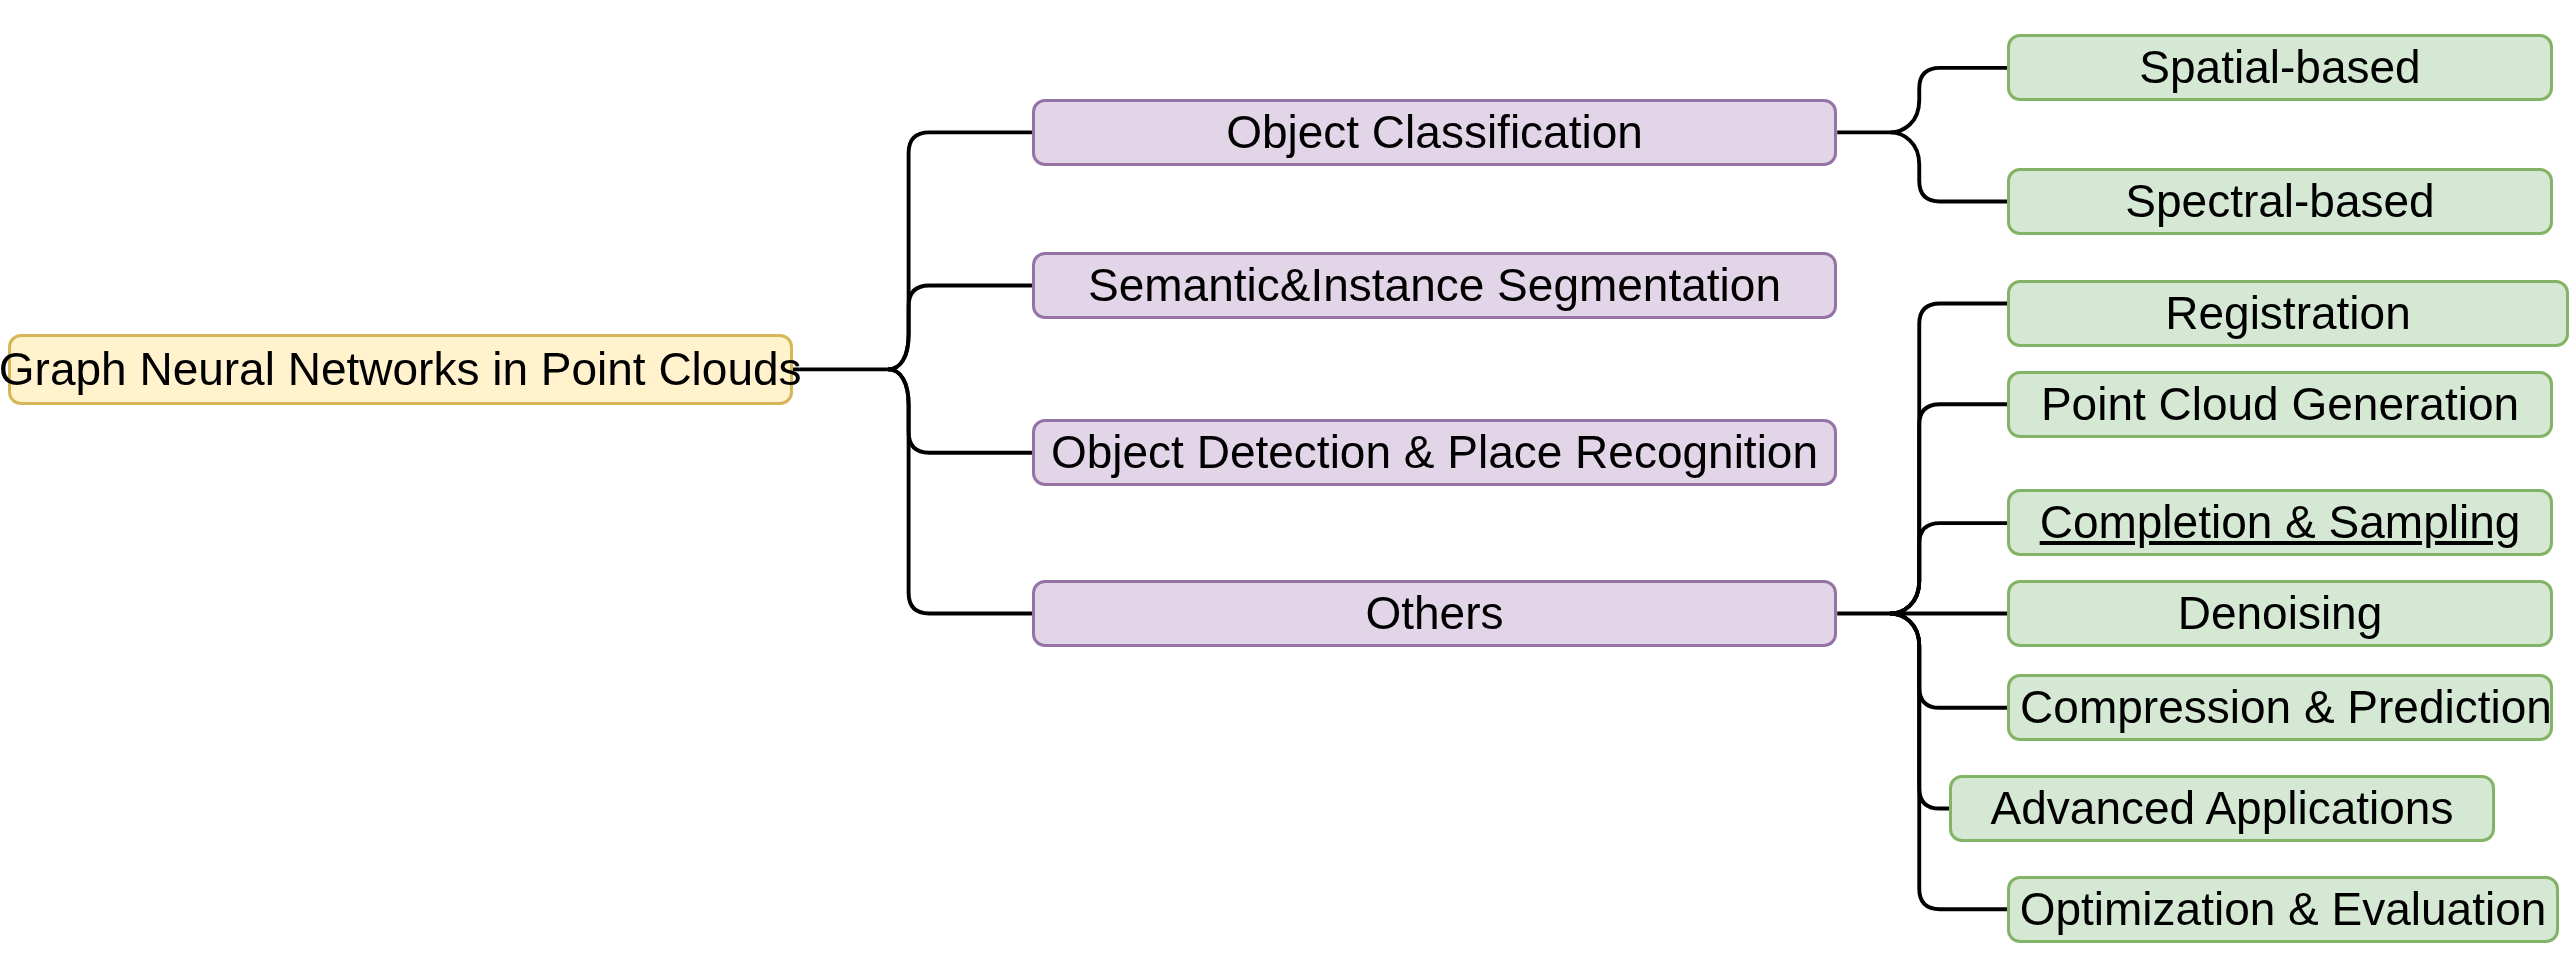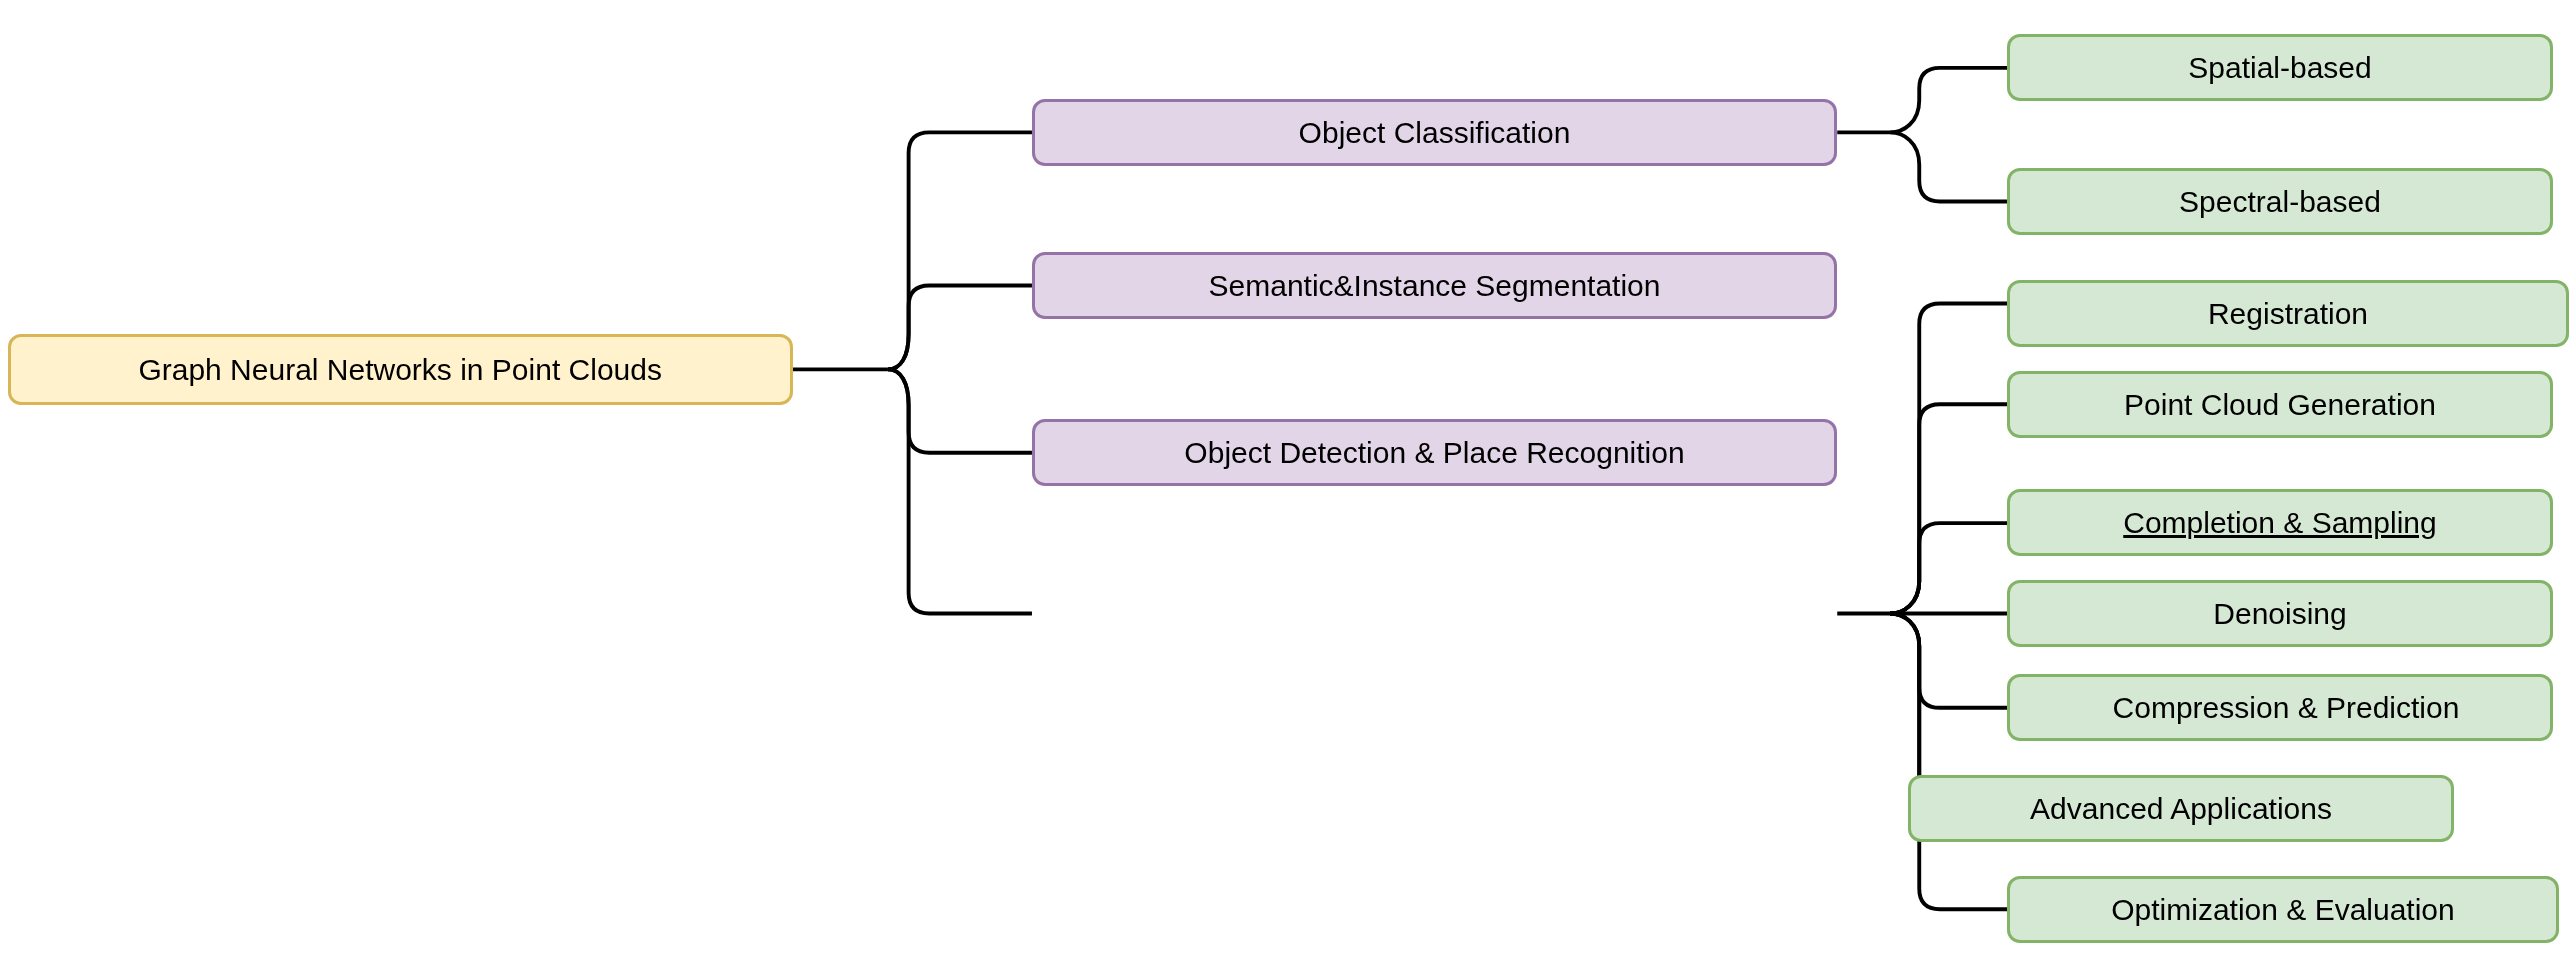--- a/index.html
+++ b/index.html
@@ -23,21 +23,21 @@
     stroke-linejoin: round;
   }
   .node {
     position: absolute;
     box-sizing: border-box;
     display: flex;
     align-items: center;
     justify-content: center;
     border-radius: 13px;
     border: 3.2px solid #888;
-    font-size: 30px;
+    font-size: 46px;
     line-height: 1.1;
     color: #000000;
     white-space: nowrap;
     text-align: center;
   }
   .node-root {
     background: var(--root-fill, #FFF2CC);
     border-color: var(--root-border, #D6B656);
   }
   .node-branch {
@@ -82,20 +82,23 @@
 
   <div class="node node-branch" style="left:1032px; top:99px; width:805px; height:67px;">
     <span>Object Classification</span>
   </div>
   <div class="node node-branch" style="left:1032px; top:252px; width:805px; height:67px;">
     <span>Semantic&amp;Instance Segmentation</span>
   </div>
   <div class="node node-branch" style="left:1032px; top:419px; width:805px; height:67px;">
     <span>Object Detection &amp; Place Recognition</span>
   </div>
+  <div class="node node-branch" style="left:1032px; top:580px; width:805px; height:67px;">
+    <span>Others</span>
+  </div>
 
   <div class="node node-leaf" style="left:2007px; top:34px; width:546px; height:67px;">
     <span>Spatial-based</span>
   </div>
   <div class="node node-leaf" style="left:2007px; top:168px; width:546px; height:67px;">
     <span>Spectral-based</span>
   </div>
 
   <div class="node node-leaf" style="left:2007px; top:280px; width:562px; height:67px;">
     <span>Registration</span>
@@ -105,21 +108,21 @@
   </div>
   <div class="node node-leaf" style="left:2007px; top:489px; width:546px; height:67px;text-decoration:underline;">
     <span>Completion &amp; Sampling</span>
   </div>
   <div class="node node-leaf" style="left:2007px; top:580px; width:546px; height:67px;">
     <span>Denoising</span>
   </div>
   <div class="node node-leaf" style="left:2007px; top:674px; width:546px; height:67px;padding-left:12px;">
     <span>Compression &amp; Prediction</span>
   </div>
-  <div class="node node-leaf" style="left:1908px; top:775px; width:546px; height:67px;">
+  <div class="node node-leaf" style="left:1949px; top:775px; width:546px; height:67px;">
     <span>Advanced Applications</span>
   </div>
   <div class="node node-leaf" style="left:2007px; top:876px; width:552px; height:67px;">
     <span>Optimization &amp; Evaluation</span>
   </div>
 
 </div>
 
 
 </body></html>

